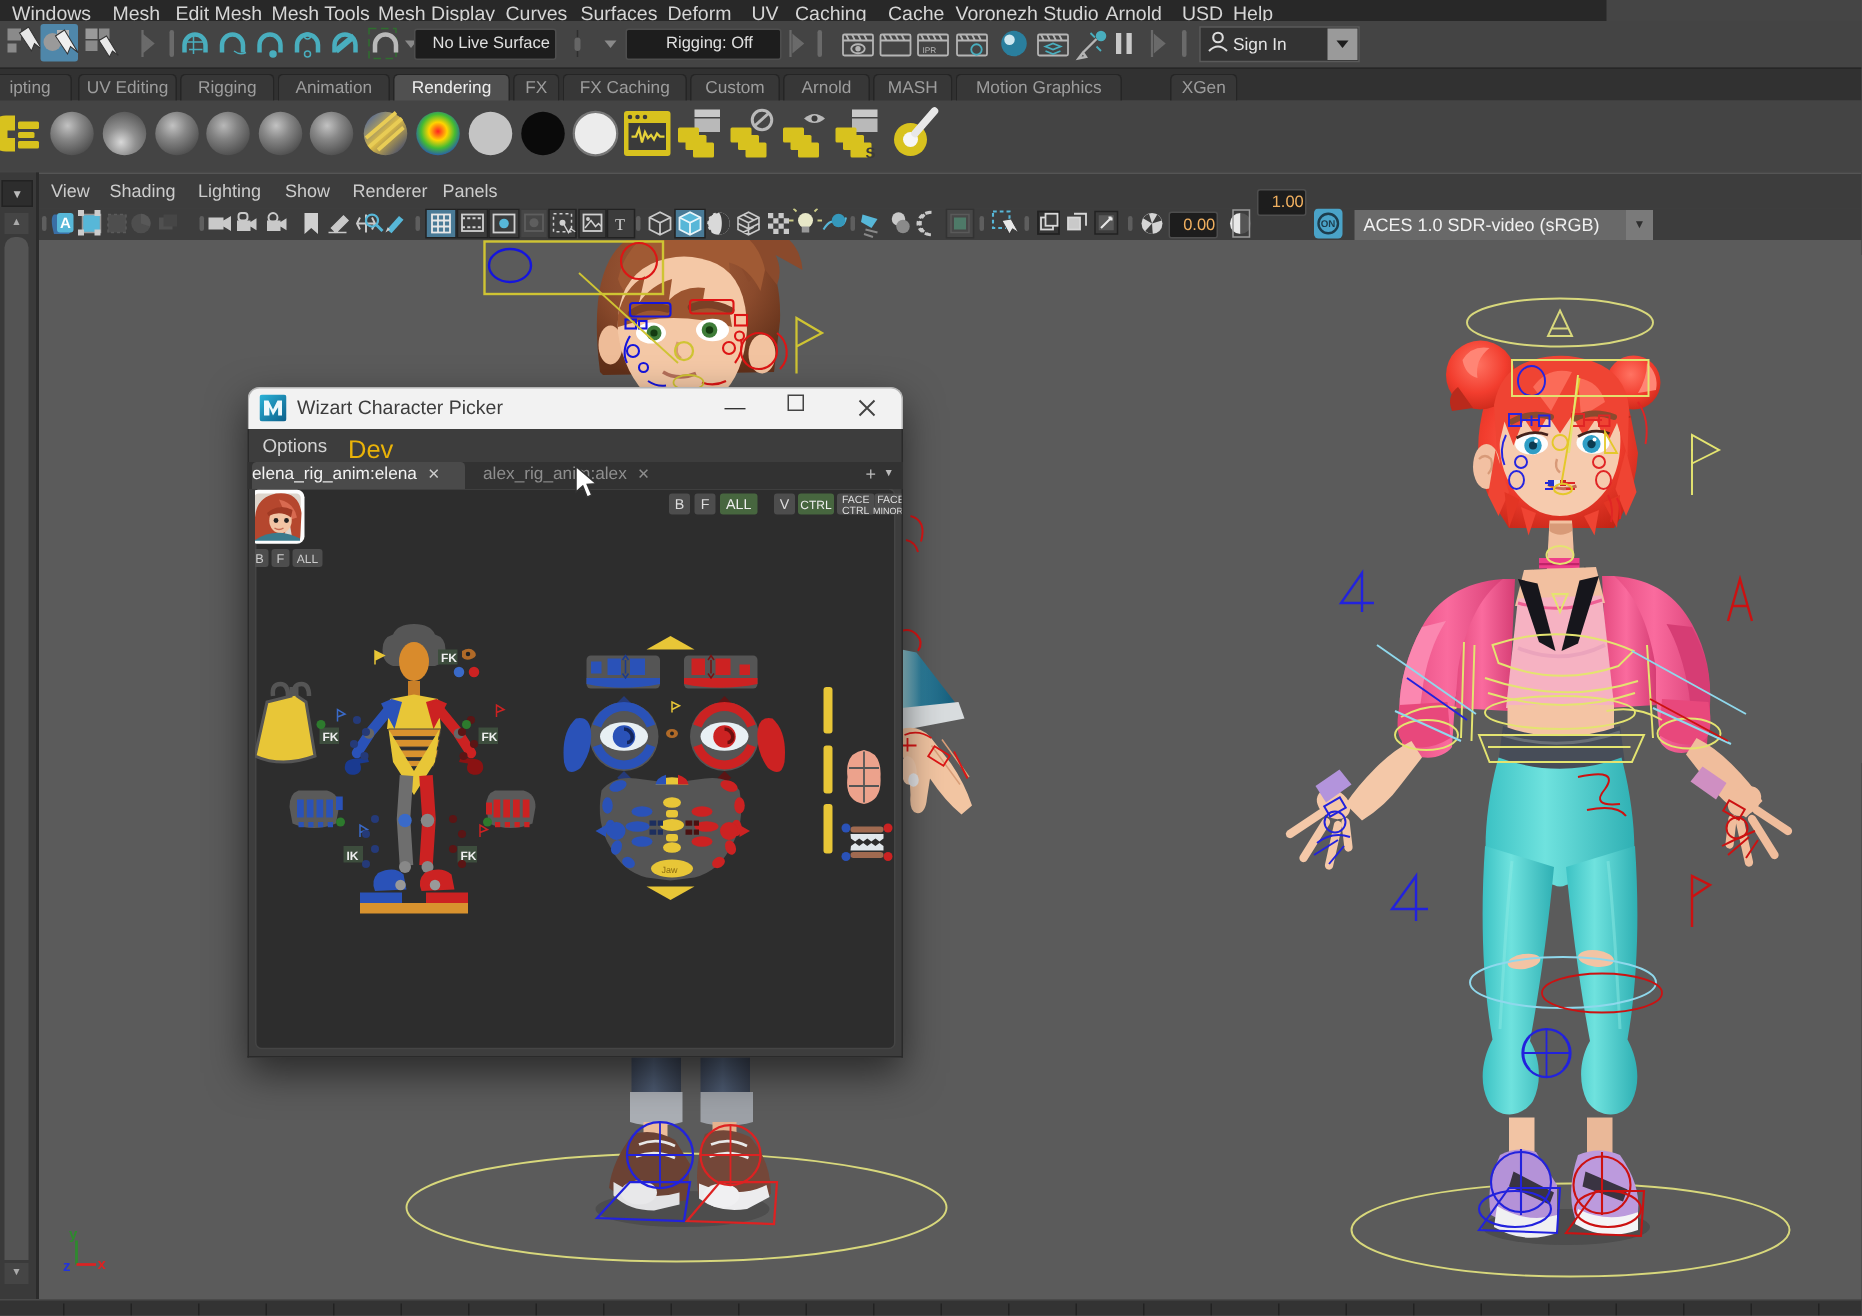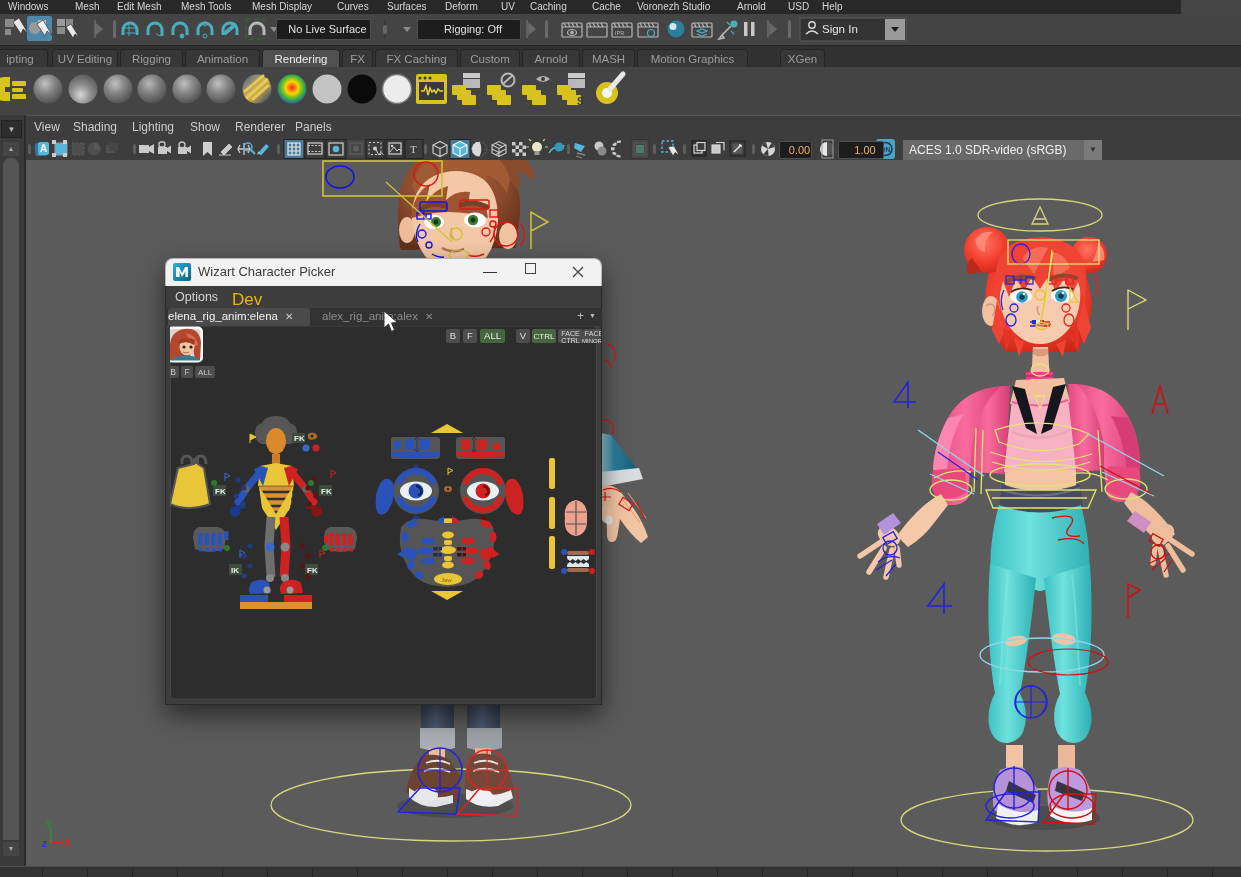--- a/index.html
+++ b/index.html
@@ -1,16 +1,16 @@
 <!DOCTYPE html>
 <html><head><meta charset="utf-8"><style>
 *{margin:0;padding:0;box-sizing:border-box}
 html,body{width:1241px;height:877px;overflow:hidden;background:#454545;font-family:"Liberation Sans",sans-serif;position:relative}
 .abs{position:absolute}
-.menubar{left:0;top:0;width:1181px;height:14px;background:#282828;color:#d6d6d6;font-size:10px}
+.menubar{left:0;top:0;width:1071px;height:14px;background:#282828;color:#d6d6d6;font-size:13px}
 .menubar span{position:absolute;top:1px;white-space:nowrap}
 .toolbar{left:0;top:14px;width:1241px;height:31px;background:#444444}
 .field{position:absolute;background:#1d1d1d;border:1px solid #4e4e4e;color:#e0e0e0;font-size:11px;text-align:center;padding-left:8px;border-radius:2px}
 .shelftabs{left:0;top:45px;width:1241px;height:22px;background:#313131;border-top:1px solid #262626}
 .stab{position:absolute;top:3px;height:19px;background:#373737;border:1px solid #252525;border-bottom:none;border-radius:4px 4px 0 0;color:#9d9d9d;font-size:11.5px;text-align:center;line-height:18px}
 .stab.act{background:#505050;color:#eeeeee}
 .shelf{left:0;top:67px;width:1241px;height:47px;background:#444444}
 .vphead{left:26px;top:115px;width:1215px;height:24px;background:#3d3d3d;border-top:1px solid #555;color:#cccccc;font-size:12px}
 .vphead span{position:absolute;top:4px}
 .vptool{left:26px;top:139px;width:1215px;height:21px;background:#3d3d3d}
@@ -404,21 +404,21 @@
     </g>
 <path d="M827 3 a7 7 0 0 0 0 14z" fill="#e8e8e8"></path>
     <path d="M827 3 a7 7 0 0 1 0 14z" fill="#555"></path>
     <rect x="822" y="1" width="11" height="18" fill="none" stroke="#999" stroke-width="1"></rect>
 <rect x="876" y="0" width="19" height="20" rx="3" fill="#4aa3c8"></rect>
     <circle cx="885.5" cy="10" r="6.5" fill="none" stroke="#1d3d4d" stroke-width="1.6"></circle>
     <text x="880.5" y="12.5" font-size="6.5" font-weight="bold" fill="#1d3d4d" font-family="Liberation Sans">ON</text>
 
 </svg>
 <div class="field" style="left:779px;top:141px;width:33px;height:18px;line-height:16px;color:#f0b060">0.00</div>
-<div class="field" style="left:838px;top:141px;width:46px;height:18px;line-height:16px;color:#f0b060">1.00</div>
+<div class="field" style="left:838px;top:126px;width:33px;height:18px;line-height:16px;color:#f0b060">1.00</div>
 <div class="abs" style="left:903px;top:140px;width:181px;height:20px;background:#696969;color:#f0f0f0;font-size:12px;line-height:20px;padding-left:6px">ACES 1.0 SDR-video (sRGB)</div>
 <div class="abs" style="left:1084px;top:140px;width:18px;height:20px;background:#7a7a7a;color:#2e2e2e;font-size:8px;text-align:center;line-height:20px">▼</div>
 <svg class="abs" style="left:26px;top:160px" width="1215" height="706" viewBox="26 160 1215 706">
 <defs>
 <linearGradient id="jean" x1="0" y1="0" x2="1" y2="0">
         <stop offset="0%" stop-color="#3a4354"></stop>
         <stop offset="45%" stop-color="#4d5b72"></stop>
         <stop offset="100%" stop-color="#353d4c"></stop>
       </linearGradient>
 <linearGradient id="teal" x1="0" y1="0" x2="1" y2="0">

